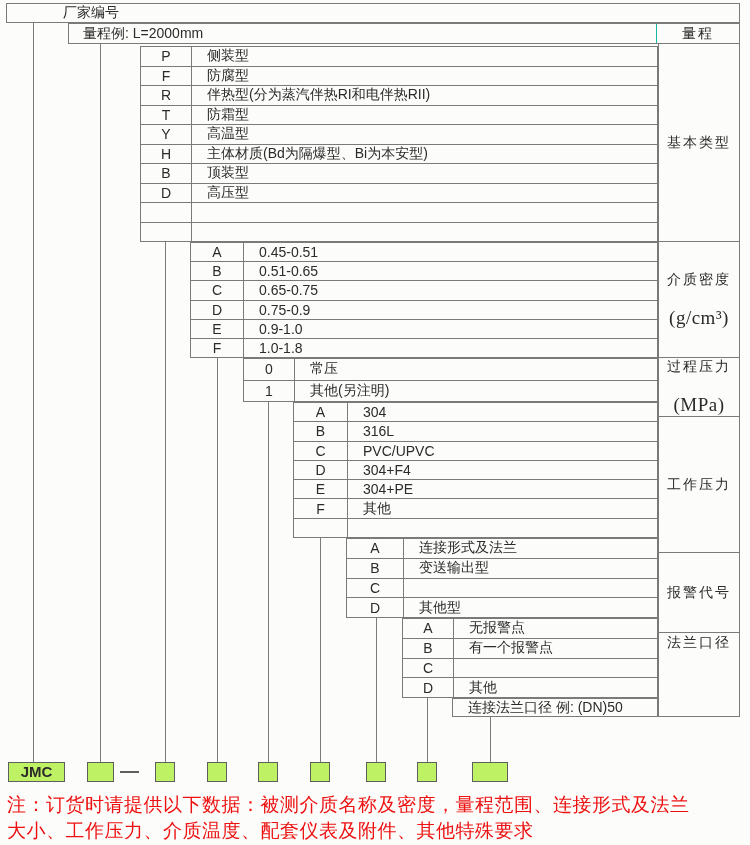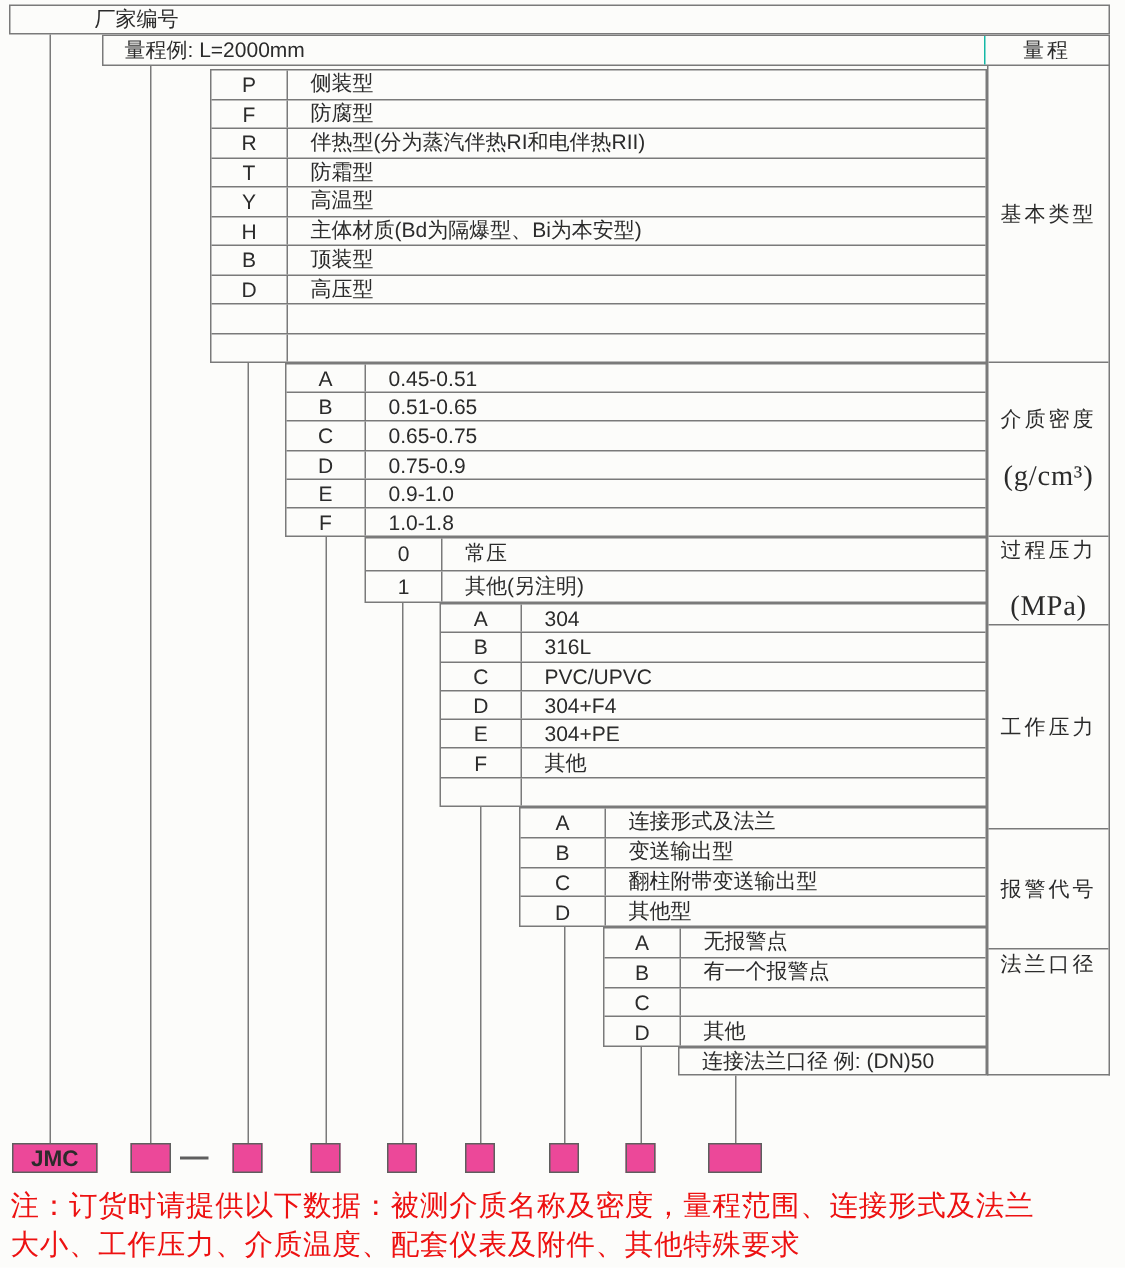--- a/index.html
+++ b/index.html
@@ -83,22 +83,22 @@
   }
   .labelcell:last-child{border-bottom:none;}
   .unit{letter-spacing:0.5px;font-size:19px;margin-top:18px;}
   
   .vline{position:absolute;width:1px;background:#7a7a7a;}
   
   .bbox{
     position:absolute;top:762px;height:20px;
     box-sizing:border-box;
     border:1.5px solid #5e5e5e;
-    background:#ec4899;
-    display:flex;align-items:center;justify-content:center;
+    background:#bef264;
+    display:flex;align-items:flex-start;justify-content:center;
     font-size:15px;font-weight:bold;
   }
   .dash{
     position:absolute;top:771px;left:120px;width:19px;height:0;
     border-top:2px solid #5e5e5e;
   }
   
   .note{
     position:absolute;left:7px;top:792px;width:742px;
     color:#ed1111;font-weight:normal;
@@ -235,21 +235,20 @@
     <div class="trow">
         <div class="code">A</div>
         <div class="desc">连接形式及法兰</div>
       </div>
     <div class="trow">
         <div class="code">B</div>
         <div class="desc">变送输出型</div>
       </div>
     <div class="trow">
         <div class="code">C</div>
-        <div class="desc">翻柱附带变送输出型</div>
       </div>
     <div class="trow">
         <div class="code">D</div>
         <div class="desc">其他型</div>
       </div>
   </div>
 
   <div class="sec s6">
     <div class="trow">
         <div class="code">A</div>

